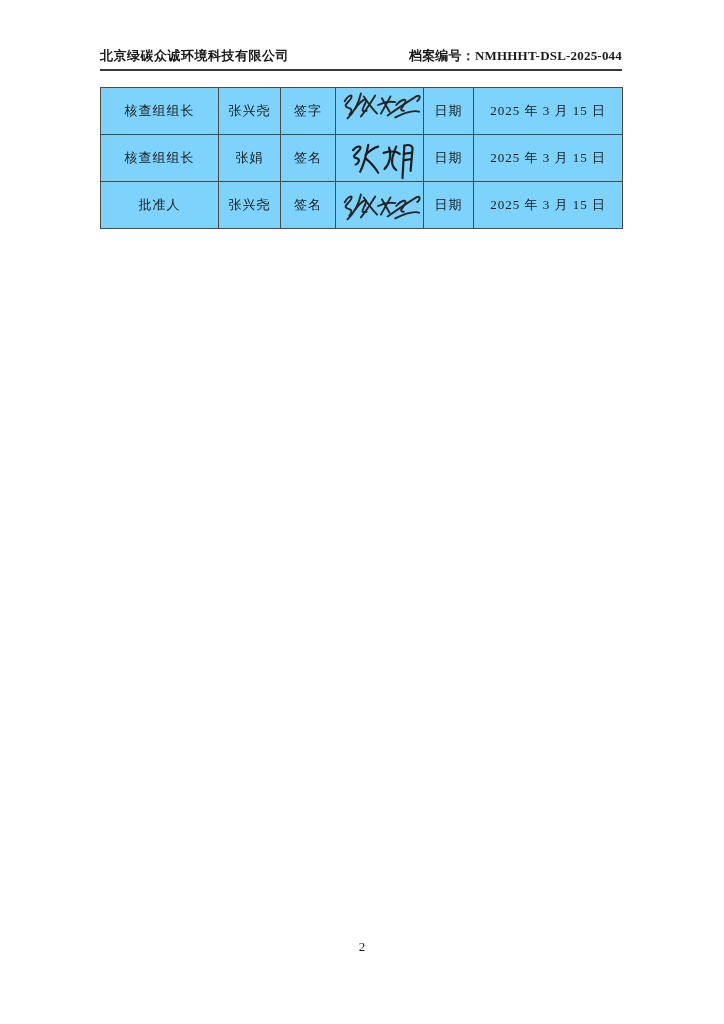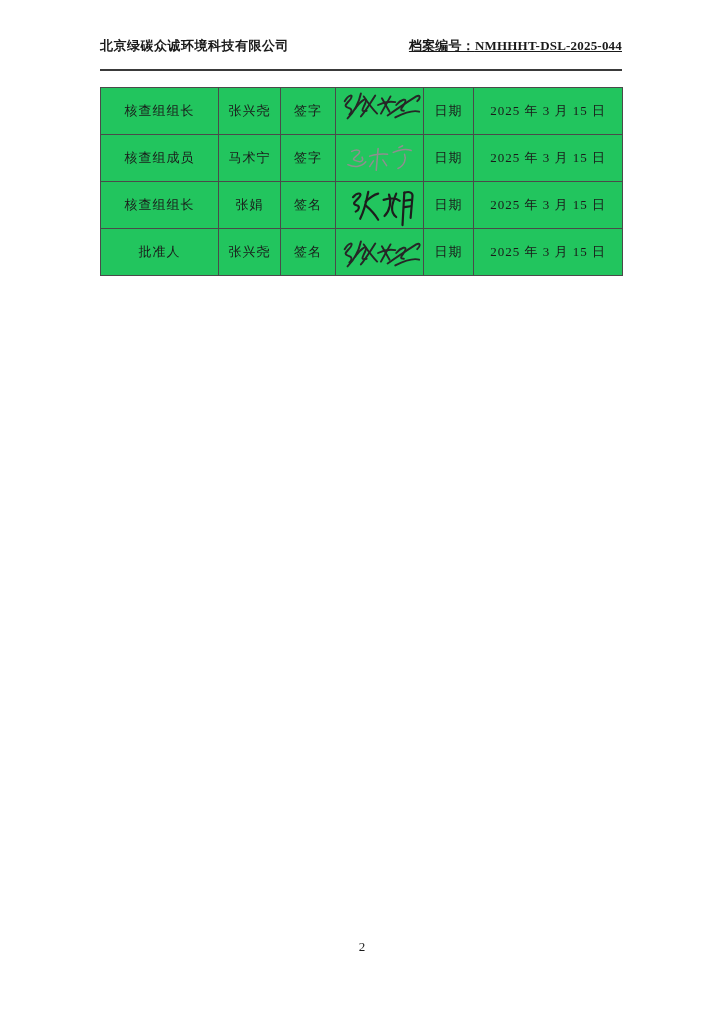--- a/index.html
+++ b/index.html
@@ -19,44 +19,44 @@
   
   .doc-header {
     position:absolute;
     left:100px; top:40px;
     width:522px;
     height:31px;
     border-bottom:2px solid #3a3a3a;
     display:flex;
     justify-content:space-between;
     align-items:flex-end;
-    padding-bottom:14px;
+    padding-bottom:4px;
     font-size:13px;
     font-weight:bold;
     letter-spacing:0.5px;
     white-space:nowrap;
   }
-  .doc-header .file-no-wrap { letter-spacing:0.2px;text-decoration:underline; }
+  .doc-header .file-no-wrap { letter-spacing:0.2px; }
   
   table.sig-table {
     position:absolute;
     left:100px; top:87px;
     width:522px;
     border-collapse:collapse;
     table-layout:fixed;
   }
   table.sig-table td {
     border:1px solid #4a4a4a;
     height:47px;
     text-align:center;
     vertical-align:middle;
     font-size:13px;
     letter-spacing:1px;
     padding:0;
-    background:#22c55e;
+    background:#7dd3fc;
   }
   td.date-cell { letter-spacing:0.5px;font-family:Liberation Serif, serif; }
   td.sig-cell { position:relative; overflow:visible; }
   .sig {
     position:absolute;
     left:50%;
     transform:translateX(-50%);
     pointer-events:none;
   }
   .sig path { fill:none; stroke-linecap:round; stroke-linejoin:round; }
@@ -112,40 +112,20 @@
             <path d="M42 20 C48 17 55 16 60 17"></path>
             <path d="M61 20 C66 14 73 12 70 18 C68 22 63 26 69 26"></path>
             <path d="M52 31 C62 24 74 16 82 11 C86 9 87 12 83 16"></path>
             <path d="M60 33 C70 28 79 25 85 27"></path>
           </svg>
         </td>
         <td>日期</td>
         <td class="date-cell">2025 年 3 月 15 日</td>
       </tr>
 
-      <tr>
-        <td>核查组成员</td>
-        <td>马术宁</td>
-        <td>签字</td>
-        <td class="sig-cell">
-          <svg class="sig ink-light sig-msn" width="76" height="34" viewBox="0 0 80 36" aria-label="马术宁 手写签名">
-            <path d="M10 10 C16 7 21 9 17 13 C13 17 9 18 15 20 C20 22 23 20 21 16"></path>
-            <path d="M6 24 C12 27 20 27 25 21"></path>
-            <path d="M38 7 L36 30"></path>
-            <path d="M29 15 C34 13 43 12 48 13"></path>
-            <path d="M33 20 L29 26"></path>
-            <path d="M43 19 L47 25"></path>
-            <path d="M60 6 L64 4"></path>
-            <path d="M54 11 C60 8 68 7 73 9"></path>
-            <path d="M66 13 C68 18 66 25 59 28"></path>
-          </svg>
-        </td>
-        <td>日期</td>
-        <td class="date-cell">2025 年 3 月 15 日</td>
-      </tr>
 
       <tr>
         <td>核查组组长</td>
         <td>张娟</td>
         <td>签名</td>
         <td class="sig-cell">
           <svg class="sig ink-bold sig-zj" width="72" height="50" viewBox="0 0 80 50" aria-label="张娟 手写签名">
             <path d="M10 13 C15 7 21 8 17 13 C13 18 8 20 14 22 C18 23 17 27 13 29"></path>
             <path d="M27 7 C25 17 22 29 18 37"></path>
             <path d="M24 18 C29 13 34 10 38 9"></path>

